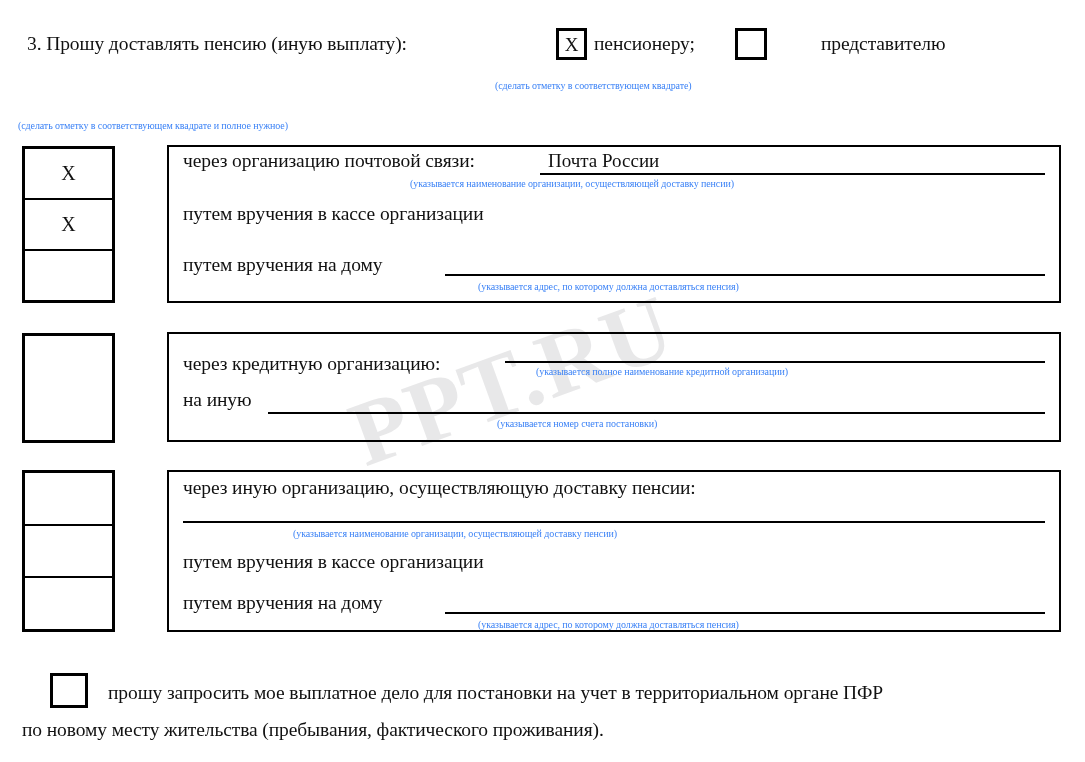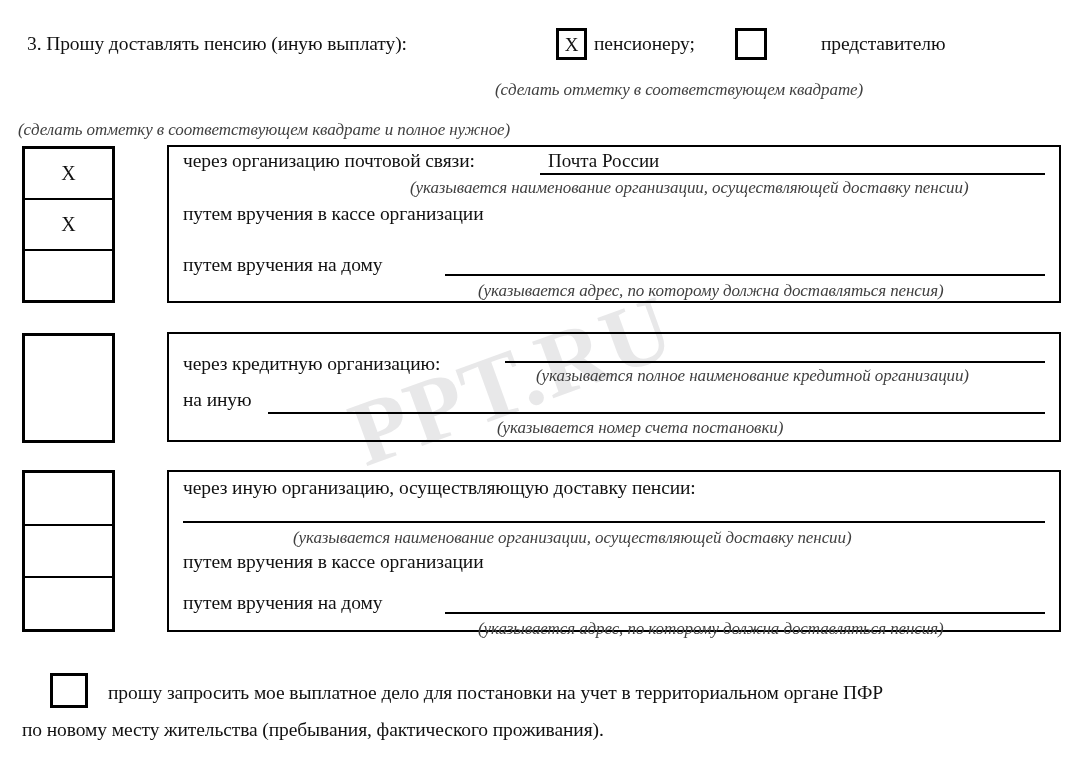--- a/index.html
+++ b/index.html
@@ -39,25 +39,24 @@
 
   
   .abs { position: absolute; white-space: nowrap; text-align: center; }
 
   .body-text {
     font-size: 19.5px;
     line-height: 1.25;
     letter-spacing: -0.1px;
   }
   .hint {
-    font-style: italic;
-    font-size: 17px;
+    font-size: 10px;
     font-family: "Liberation Serif", "DejaVu Serif", serif;
     letter-spacing: -0.1px;
-    color: #404040;
+    color: #3b82f6;
   }
 
   
   .cbox {
     position: absolute;
     border: 3px solid #000;
     background: #fff;
     box-sizing: border-box;
     display: flex;
     align-items: center;

